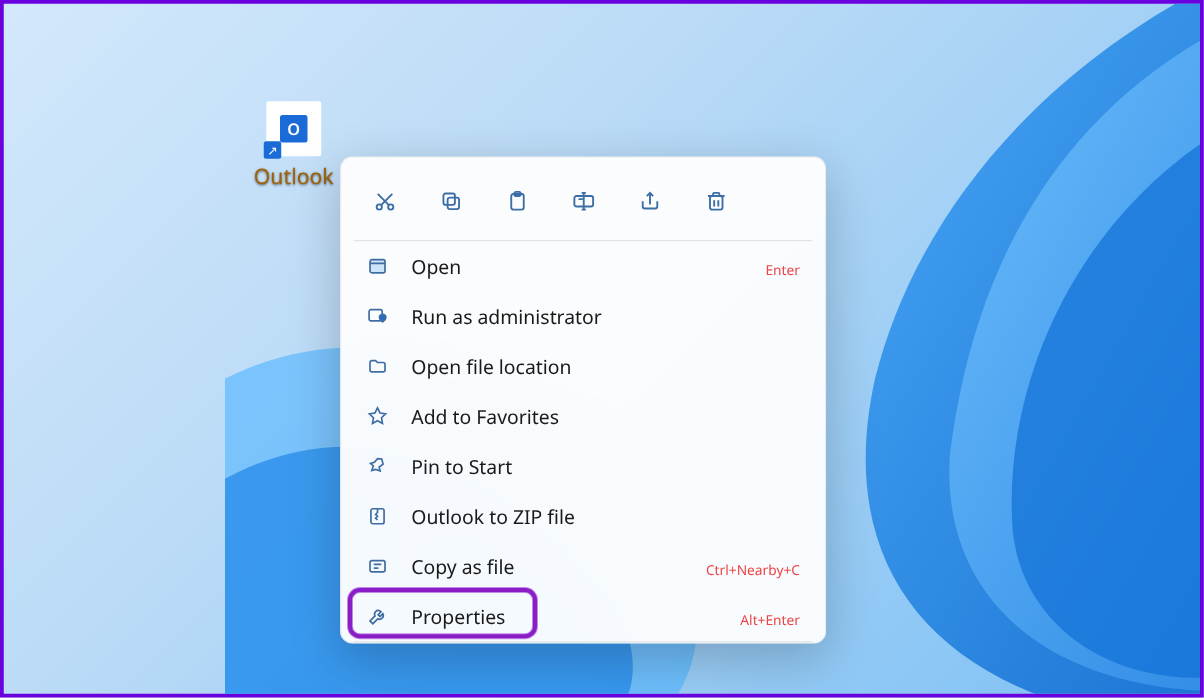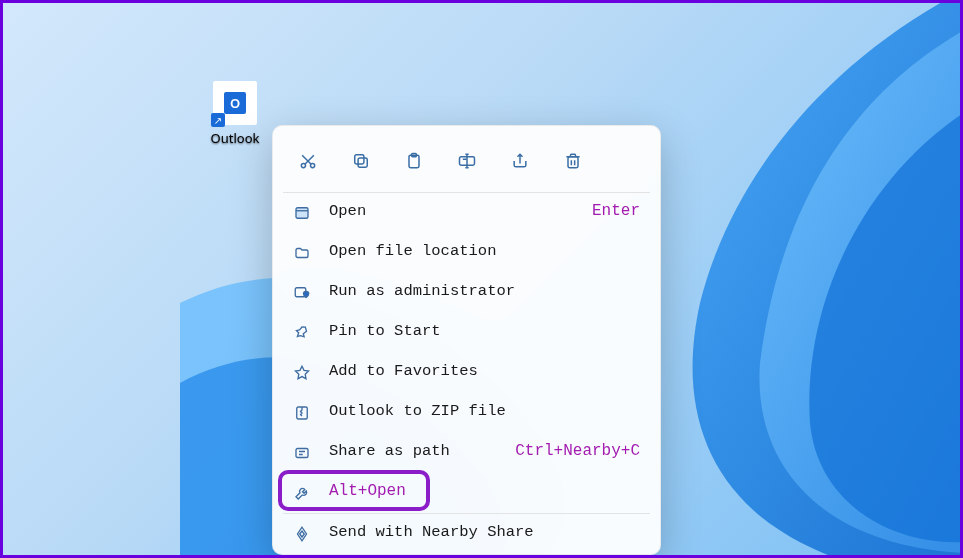--- a/index.html
+++ b/index.html
@@ -29,52 +29,51 @@
   .desktop-icon .tile .sq {
     width: 22px; height: 22px; background: #1a6bd8; border-radius: 2px;
     display:flex;align-items:center;justify-content:center;color:#fff;font-weight:600;font-size:13px;
   }
   .desktop-icon .shortcut {
     position: absolute; bottom: -2px; left: -2px; width: 14px; height: 14px;
     background: #1a6bd8; color: #fff; font-size: 10px; line-height: 14px; text-align: center;
     border-radius: 2px;
   }
   .desktop-icon .lbl {
-    color: #000000; font-size: 13px; text-shadow: 0 1px 2px rgba(0,0,0,.6);
+    color: #a16207; font-size: 17px; text-shadow: 0 1px 2px rgba(0,0,0,.6);
   }
   
   .context-menu {
     position: absolute; top: 122px; left: 269px; width: 389px;
     background: rgba(252,253,254,.97);
     border: 1px solid rgba(0,0,0,.07);
     border-radius: 10px;
     box-shadow: 0 12px 40px rgba(0,0,0,.22);
     padding: 8px 6px 0 6px;
     backdrop-filter: blur(20px);
   }
   .action-row {
     display: flex; gap: 19px; padding: 12px 14px 12px 12px;
   }
   .action-btn {
     width: 34px; height: 34px; display:flex; align-items:center; justify-content:center;
     color:#3a6ea5; border-radius:6px; cursor:pointer;
   }
   .divider { height:1px; background:#e3e3e3; margin:0 4px; }
   .menu-item {
-    display:flex; align-items:flex-start; padding: 9px 14px 9px 12px;
+    display:flex; align-items:flex-end; padding: 9px 14px 9px 12px;
     cursor:pointer; border-radius:6px; font-size:15.5px; color:#1a1a1a;
     position:relative;
-    font-family:Liberation Mono, monospace;
   }
   .menu-item .mi-icon {
     width:22px; height:22px; display:flex; align-items:center; justify-content:center;
     color:#3f6da1; margin-right:16px; flex-shrink:0;
   }
   .menu-item .mi-label { flex:1; }
-  .menu-item .mi-short { color:#a21caf; font-size:16px; }
+  .menu-item .mi-short { color:#ef4444; font-size:11px; }
   .highlight-box {
     position:absolute; top:467px; left:275px; width:152px; height:41px;
     border:4px solid #8b1dc9; border-radius:10px; pointer-events:none;
   }
 </style>
 </head>
 <body>
 
 <div class="bloom">
   <svg viewBox="0 0 900 700">
@@ -156,55 +155,55 @@
           <path d="M4 9h16"></path>
         </svg>
       </span>
     <span class="mi-label">Open</span>
     <span class="mi-short">Enter</span>
   </div>
 
   <div class="menu-item">
     <span class="mi-icon">
         <svg width="18" height="18" viewBox="0 0 24 24" fill="none" stroke="currentColor" stroke-width="1.8">
-          <path d="M4 8a2 2 0 012-2h4l2 2h6a2 2 0 012 2v6a2 2 0 01-2 2H6a2 2 0 01-2-2V8z"></path>
-        </svg>
-      </span>
-    <span class="mi-label">Open file location</span>
-    <span class="mi-short"></span>
-  </div>
-
-  <div class="menu-item">
-    <span class="mi-icon">
-        <svg width="18" height="18" viewBox="0 0 24 24" fill="none" stroke="currentColor" stroke-width="1.8">
           <rect x="3" y="5" width="14" height="12" rx="2"></rect>
           <path d="M14 13c0-2 2-3 3.5-3s3.5 1 3.5 3c0 2.5-3.5 5-3.5 5s-3.5-2.5-3.5-5z" fill="#2869c7"></path>
         </svg>
       </span>
     <span class="mi-label">Run as administrator</span>
     <span class="mi-short"></span>
   </div>
 
   <div class="menu-item">
     <span class="mi-icon">
         <svg width="18" height="18" viewBox="0 0 24 24" fill="none" stroke="currentColor" stroke-width="1.8">
+          <path d="M4 8a2 2 0 012-2h4l2 2h6a2 2 0 012 2v6a2 2 0 01-2 2H6a2 2 0 01-2-2V8z"></path>
+        </svg>
+      </span>
+    <span class="mi-label">Open file location</span>
+    <span class="mi-short"></span>
+  </div>
+
+  <div class="menu-item">
+    <span class="mi-icon">
+        <svg width="18" height="18" viewBox="0 0 24 24" fill="none" stroke="currentColor" stroke-width="1.8">
+          <path d="M12 3l2.7 5.5 6 .9-4.4 4.2 1 6-5.3-2.8L6.7 19.6l1-6L3.3 9.4l6-.9L12 3z"></path>
+        </svg>
+      </span>
+    <span class="mi-label">Add to Favorites</span>
+    <span class="mi-short"></span>
+  </div>
+
+  <div class="menu-item">
+    <span class="mi-icon">
+        <svg width="18" height="18" viewBox="0 0 24 24" fill="none" stroke="currentColor" stroke-width="1.8">
           <path d="M12 3l4 4-2 5 3 3-5 1-3 3-1-5-4-1 3-3 1-5 4-2z" transform="rotate(30 12 12)"></path>
         </svg>
       </span>
     <span class="mi-label">Pin to Start</span>
-    <span class="mi-short"></span>
-  </div>
-
-  <div class="menu-item">
-    <span class="mi-icon">
-        <svg width="18" height="18" viewBox="0 0 24 24" fill="none" stroke="currentColor" stroke-width="1.8">
-          <path d="M12 3l2.7 5.5 6 .9-4.4 4.2 1 6-5.3-2.8L6.7 19.6l1-6L3.3 9.4l6-.9L12 3z"></path>
-        </svg>
-      </span>
-    <span class="mi-label">Add to Favorites</span>
     <span class="mi-short"></span>
   </div>
 
   <div class="menu-item">
     <span class="mi-icon">
         <svg width="18" height="18" viewBox="0 0 24 24" fill="none" stroke="currentColor" stroke-width="1.8">
           <rect x="5" y="4" width="14" height="16" rx="2"></rect>
           <path d="M12 4v4l-2 2 2 2-2 2 2 2"></path>
         </svg>
       </span>
@@ -212,41 +211,32 @@
     <span class="mi-short"></span>
   </div>
 
   <div class="menu-item">
     <span class="mi-icon">
         <svg width="18" height="18" viewBox="0 0 24 24" fill="none" stroke="currentColor" stroke-width="1.8">
           <rect x="4" y="6" width="16" height="12" rx="2"></rect>
           <path d="M8 10h8M8 14h5"></path>
         </svg>
       </span>
-    <span class="mi-label">Share as path</span>
+    <span class="mi-label">Copy as file</span>
     <span class="mi-short">Ctrl+Nearby+C</span>
   </div>
 
   <div class="menu-item">
     <span class="mi-icon">
         <svg width="18" height="18" viewBox="0 0 24 24" fill="none" stroke="currentColor" stroke-width="1.8">
           <path d="M14.7 6.3a4 4 0 00-5.4 5.4L4 17l3 3 5.3-5.3a4 4 0 005.4-5.4l-3 3-2-2 3-3z"></path>
         </svg>
       </span>
-    <span class="mi-short">Alt+Open</span>
+    <span class="mi-label">Properties</span>
+    <span class="mi-short">Alt+Enter</span>
   </div>
 
   <div class="divider"></div>
 
-  <div class="menu-item">
-    <span class="mi-icon">
-        <svg width="18" height="18" viewBox="0 0 24 24" fill="none" stroke="currentColor" stroke-width="1.8">
-          <path d="M12 3l6 9-6 9-6-9 6-9z"></path>
-          <path d="M9 12l3-4 3 4-3 4-3-4z"></path>
-        </svg>
-      </span>
-    <span class="mi-label">Send with Nearby Share</span>
-    <span class="mi-short"></span>
-  </div>
 
 </div>
 
 <div class="highlight-box"></div>
 
 </body></html>

